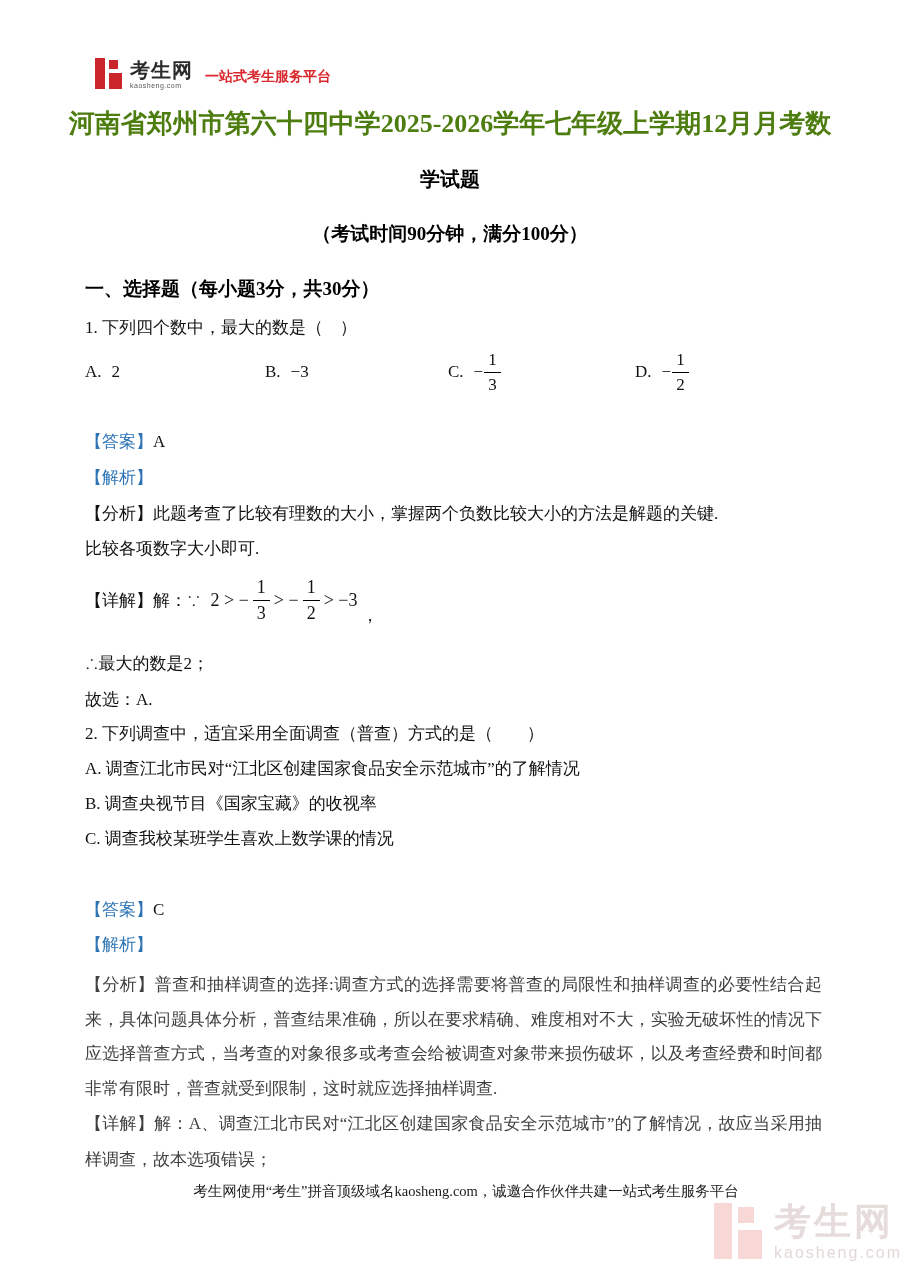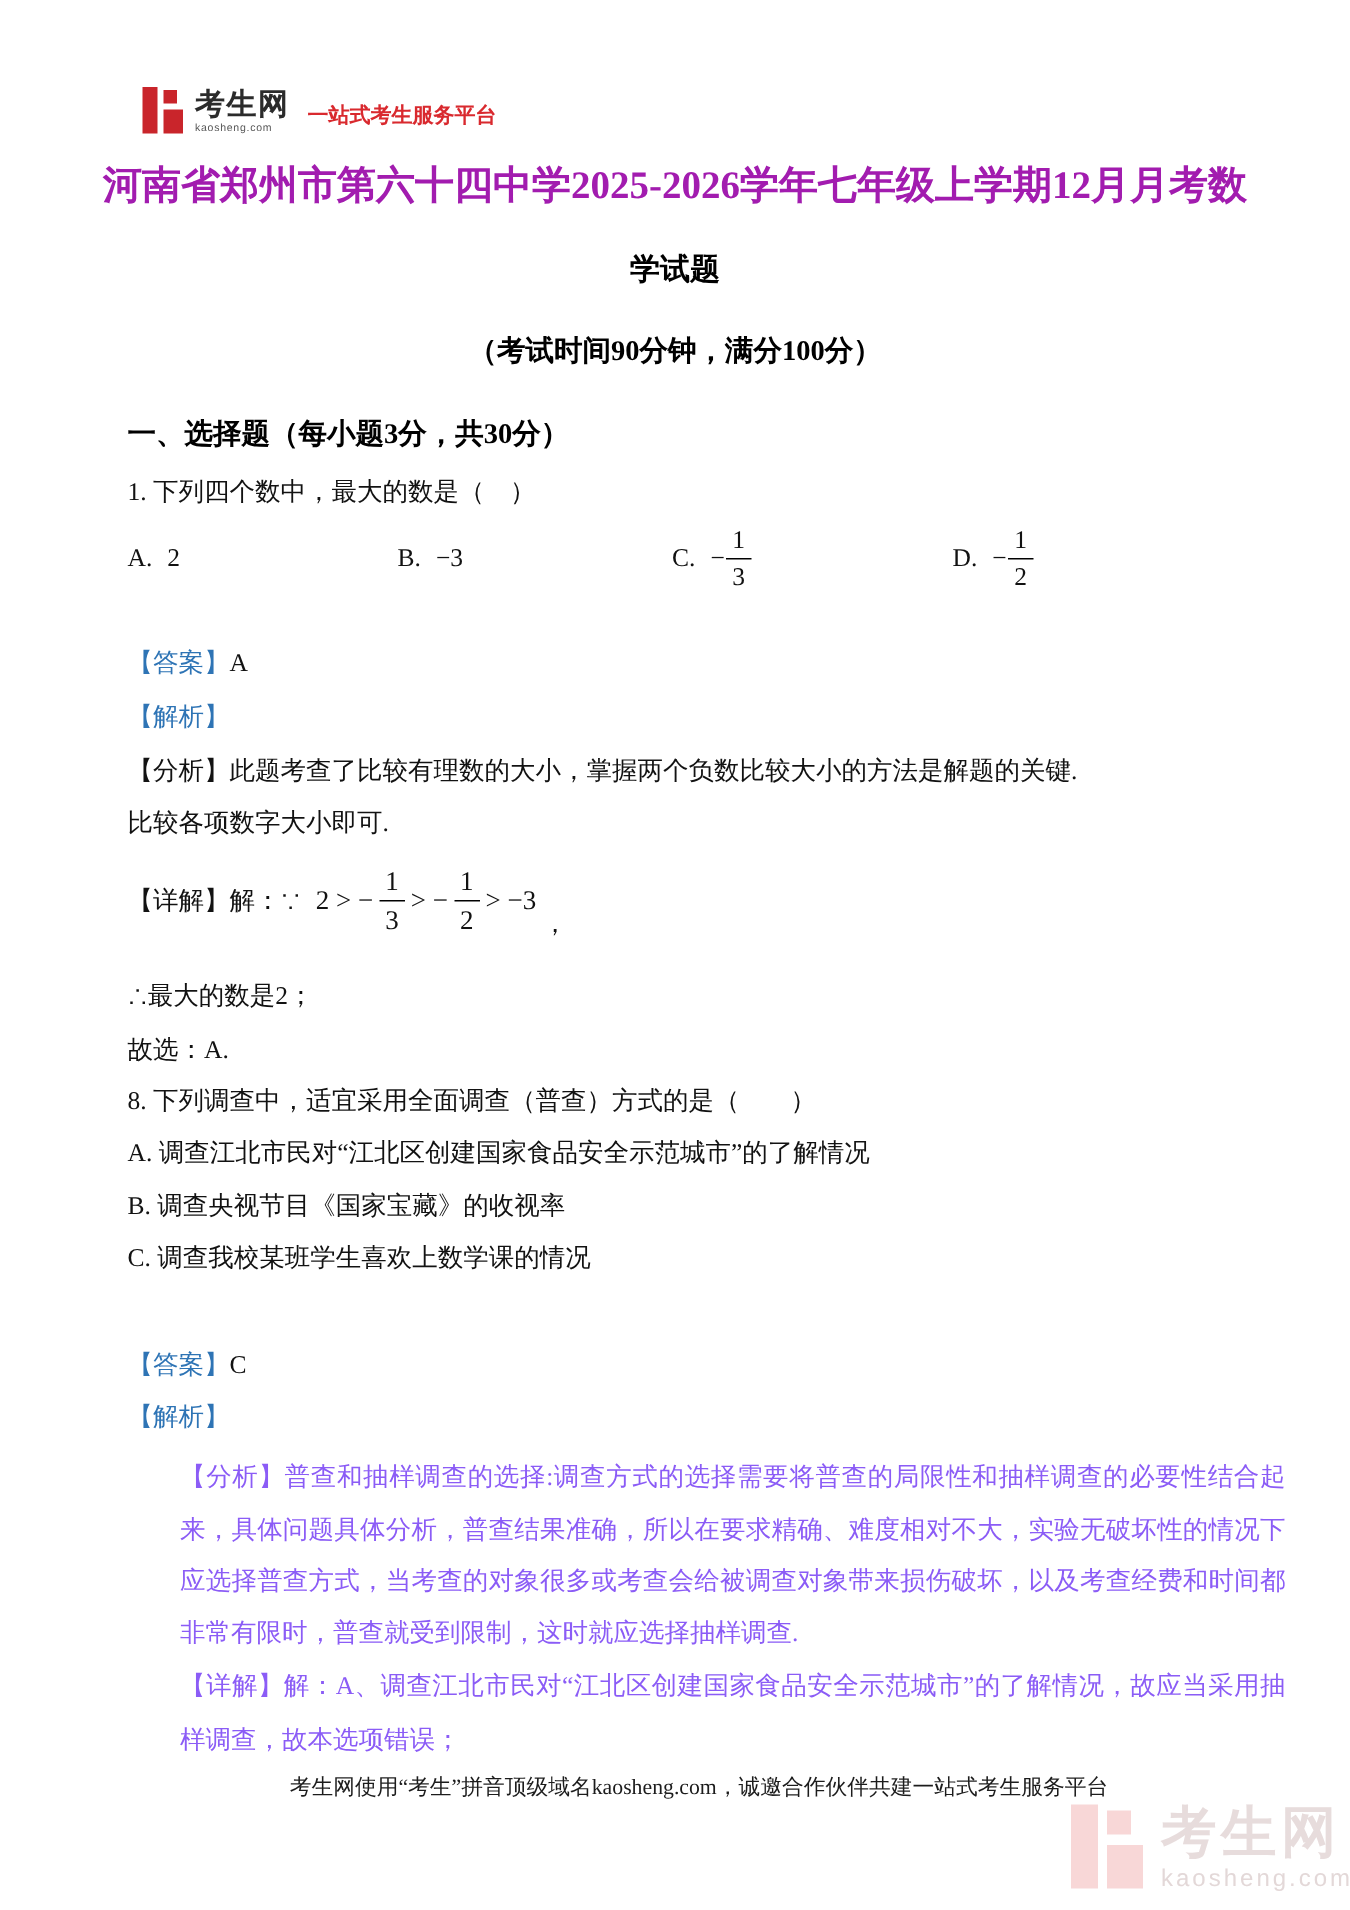--- a/index.html
+++ b/index.html
@@ -17,31 +17,31 @@
   .logo-icon .sq2 { position:absolute; left:14px; top:15px; width:13px; height:16px; background:#c9252b; }
   .logo-text { display:flex; flex-direction:column; line-height:1; }
   .logo-brand { font-size:20px; font-weight:bold; color:#2b2b2b; letter-spacing:1px;
                 font-family:"Liberation Sans","DejaVu Sans",sans-serif; }
   .logo-domain { font-size:7px; color:#555; letter-spacing:0.5px; margin-top:2px;
                  font-family:"Liberation Sans","DejaVu Sans",sans-serif; }
   .logo-tagline { font-size:14px; font-weight:bold; color:#d9292e; margin-left:12px; margin-bottom:3px;
                   font-family:"Liberation Sans","DejaVu Sans",sans-serif; }
   
   .title-line1 { position:absolute; top:106px; left:0; width:100%; text-align:center;
-                 font-size:26px; font-weight:bold; color:#a21caf; }
+                 font-size:26px; font-weight:bold; color:#4d7c0f; }
   .title-line2 { position:absolute; top:166px; left:0; width:100%; text-align:center;
                  font-size:20px; font-weight:bold; color:#000; }
   .subtitle    { position:absolute; top:221px; left:0; width:100%; text-align:center;
                  font-size:19px; font-weight:bold; color:#000; }
   .sec-heading { position:absolute; top:276px; left:85px; font-size:19px; font-weight:bold; color:#000; }
   
   .line { position:absolute; left:85px; font-size:17px; white-space:nowrap; color:#121212; }
   .tag-blue { color:#2e74b5; }
-  .para { position:absolute; left:85px; width:737px; font-size:17px; color:#8b5cf6;
-          text-align:justify; text-justify:inter-ideograph;margin-left:35px; }
+  .para { position:absolute; left:85px; width:737px; font-size:17px; color:#404040;
+          text-align:justify; text-justify:inter-ideograph; }
   
   .opt { position:absolute; top:344px; height:56px; display:flex; align-items:center; font-size:17px; }
   .opt .opt-label { margin-right:10px; }
   .opt .opt-sign  { margin-right:1px; }
   .frac { display:flex; flex-direction:column; align-items:center; line-height:1.25; }
   .frac .num { padding:0 4px 1px 4px; border-bottom:1.4px solid #000; }
   .frac .den { padding-top:1px; }
   
   .formula-line { position:absolute; left:85px; top:563px; height:74px;
                   display:flex; align-items:center; font-size:17px; }
@@ -137,21 +137,21 @@
         <span class="den">2</span>
       </span>
       <span>&gt; −3</span>
     </span>
     <span class="comma">，</span>
   </div>
 
   <div class="line" style="top:652px">∴最大的数是2；</div>
   <div class="line" style="top:688px">故选：A.</div>
 
-  <div class="line" style="top:722px">8. 下列调查中，适宜采用全面调查（普查）方式的是（　　）</div>
+  <div class="line" style="top:722px">2. 下列调查中，适宜采用全面调查（普查）方式的是（　　）</div>
   <div class="line" style="top:757px">A. 调查江北市民对“江北区创建国家食品安全示范城市”的了解情况</div>
   <div class="line" style="top:827px">C. 调查我校某班学生喜欢上数学课的情况</div>
   <div class="line" style="top:792px">B. 调查央视节目《国家宝藏》的收视率</div>
 
   <div class="line" style="top:898px">
     <span class="tag-blue">【答案】</span><span>C</span>
   </div>
   <div class="line" style="top:933px">
     <span class="tag-blue">【解析】</span>
   </div>

